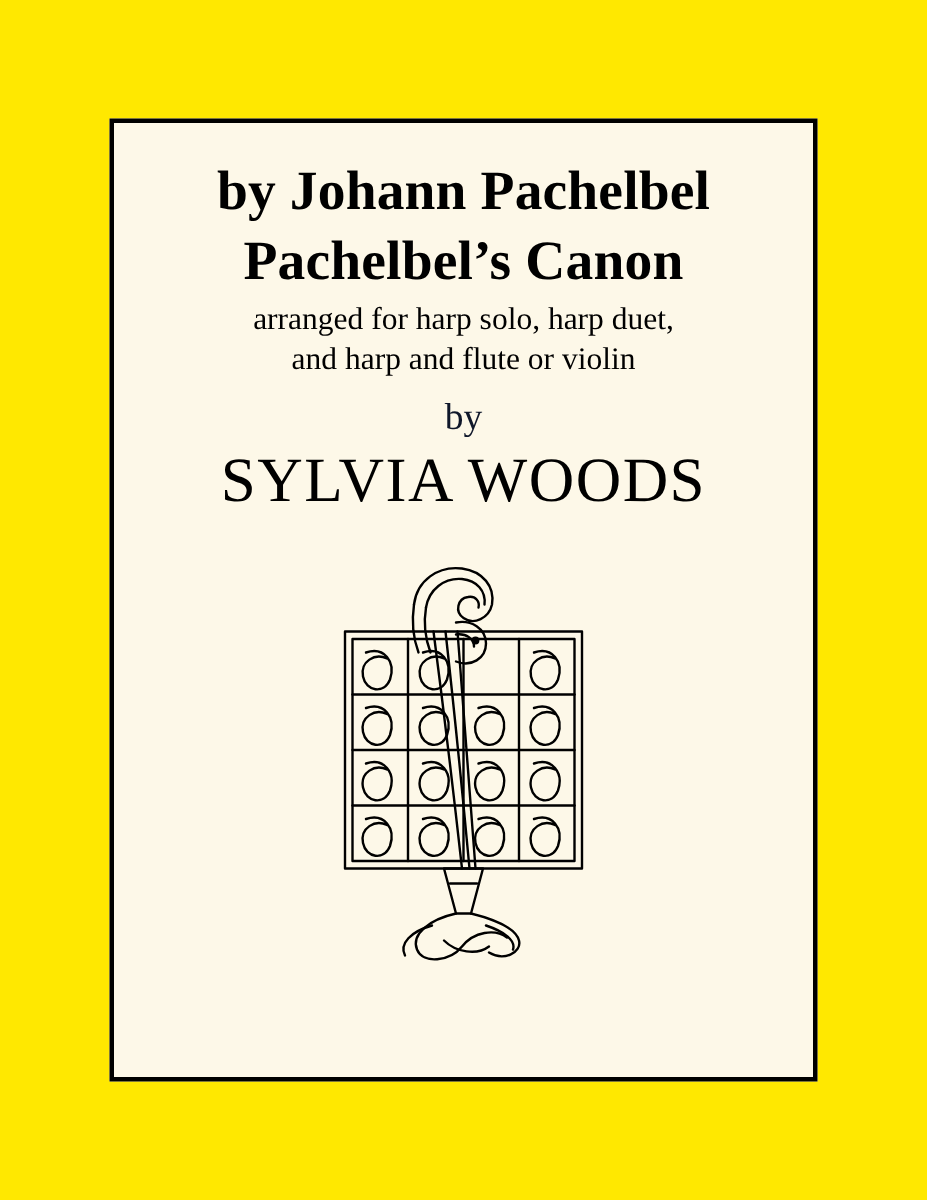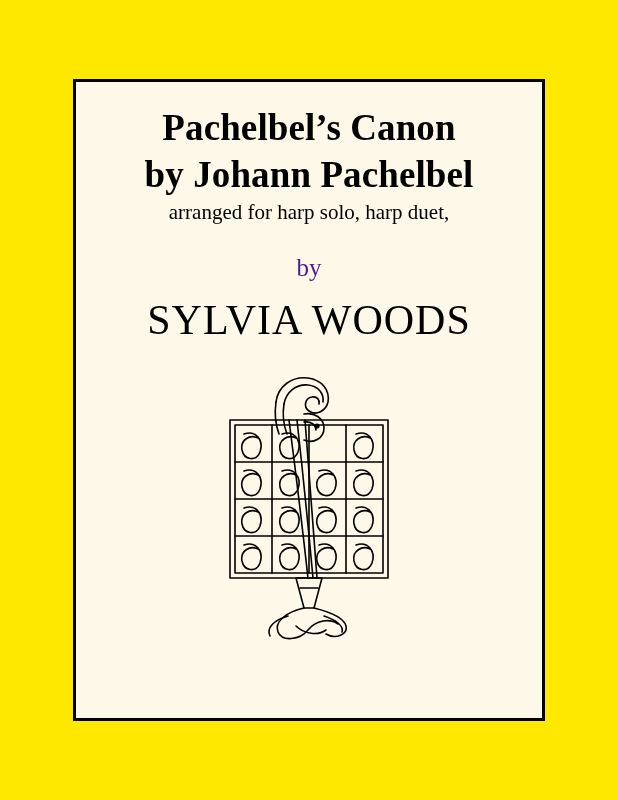--- a/index.html
+++ b/index.html
@@ -41,51 +41,52 @@
   }
   .subtitle-line {
     font-family: "Liberation Serif", serif;
     font-size: 21px;
     line-height: 1.30;
     color: #000;
   }
   .by-line {
     font-family: "Liberation Serif", serif;
     font-size: 25px;
-    margin-top: 28px;
-    color: #4c1d95;
+    margin-top: 12px;
+    color: #0f172a;
   }
   .author-line {
     font-family: "Liberation Serif", serif;
     font-size: 42px;
     letter-spacing: 1px;
-    margin-top: 14px;
+    margin-top: 4px;
     color: #000;
   }
   .art-wrap {
     flex: 1;
     width: 100%;
     display: flex;
     align-items: flex-start;
     justify-content: center;
     padding-top: 10px;
   }
   svg.harp-art {
     display: block;
   }
 </style>
 </head>
 <body style="background: rgb(255, 232, 0);">
 
 <div class="cover">
 
   <div class="title-block">
+    <div class="title-line">by Johann Pachelbel</div>
     <div class="title-line">Pachelbel’s Canon</div>
-    <div class="title-line">by Johann Pachelbel</div>
     <div class="subtitle-line">arranged for harp solo, harp duet,</div>
+    <div class="subtitle-line">and harp and flute or violin</div>
     <div class="by-line">by</div>
     <div class="author-line">SYLVIA WOODS</div>
   </div>
 
   <div class="art-wrap">
     <svg class="harp-art" width="210" height="290" viewBox="0 0 210 290">
       <g fill="none" stroke="#000" stroke-width="1.6" stroke-linecap="round" stroke-linejoin="round">
 
         <path d="M72 48 C 74 32, 88 22, 104 24 C 118 26, 126 36, 124 48 C 122 57, 112 62, 105 57 C 99 53, 101 44, 108 43 C 113 42, 116 46, 115 50"></path>
         <path d="M80 50 C 82 38, 92 30, 104 31 C 114 32, 120 39, 119 48"></path>

